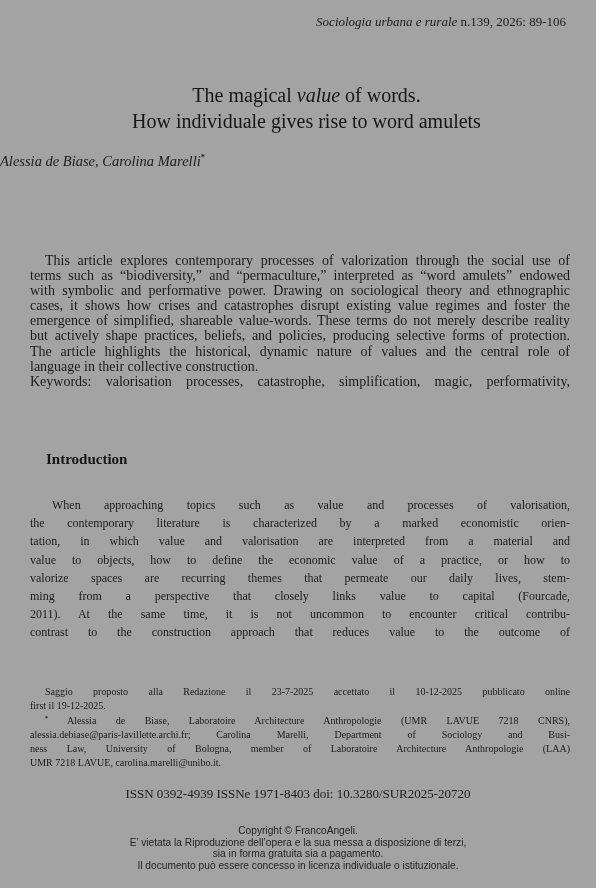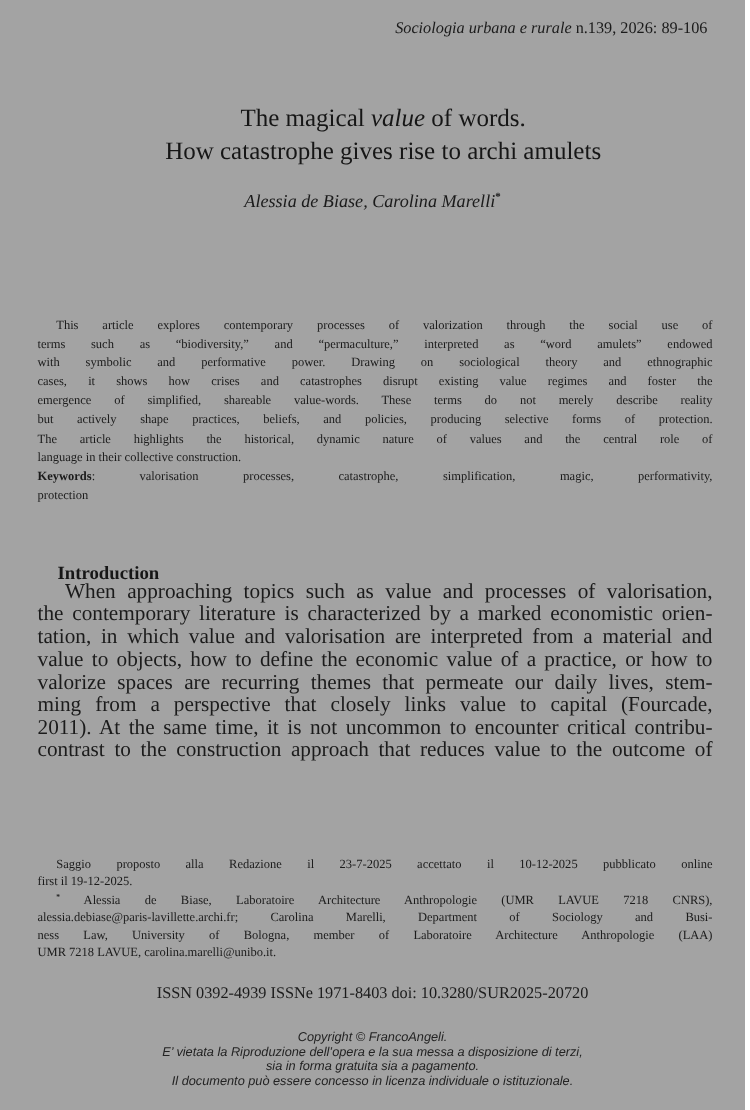--- a/index.html
+++ b/index.html
@@ -17,85 +17,84 @@
     text-align: right; font-size: 13px;
   }
   .running-head .it { font-style: italic; }
   .title-block {
     position: absolute; top: 82px; left: 0; right: 0;
     text-align: center; font-size: 20px; line-height: 26px; color: #161616; margin-left: 17px;
   }
   .title-block i { font-style: italic; }
   .authors-line {
     position: absolute; top: 152px; left: 0; right: 0;
-    text-align: center; font-style: italic; font-size: 14.5px;
+    font-style: italic; font-size: 14.5px;
   }
   sup.mark { font-size: 0.6em; vertical-align: super; font-weight: bold; font-style: normal; }
   .abstract {
     position: absolute; top: 253px; left: 30px; width: 540px;
-    font-size: 10px; line-height: 15.1px;
+    font-size: 14px; line-height: 15.1px;
   }
   .intro-heading {
     position: absolute; top: 435px; left: 30px;
     font-size: 15px; font-weight: bold; margin: 16px; color: #161616;
     font-family: "Liberation Serif", serif;
   }
   .body-par {
-    position: absolute; top: 464px; left: 30px; width: 540px;
-    font-size: 17px; line-height: 18.2px;
+    position: absolute; top: 496px; left: 30px; width: 540px;
+    font-size: 12px; line-height: 18.2px;
   }
   .footnote {
     position: absolute; top: 685px; left: 30px; width: 540px;
     font-size: 10px; line-height: 13.7px;
   }
   .issn-line {
     position: absolute; top: 786px; left: 0; right: 0;
     text-align: center; font-size: 13px;
   }
   .copyright-block {
     position: absolute; top: 825px; left: 0; right: 0;
     text-align: center;
     font-family: "Liberation Sans", sans-serif;
-    font-size: 10.2px; line-height: 11.5px; color: #232323; font-style: italic;
+    font-size: 10.2px; line-height: 11.5px; color: #232323;
   }
   
   .j { text-align: justify; text-align-last: justify; }
   .ind1 { text-indent: 15px; }
   .ind2 { text-indent: 22px; }
-  .kw-label { font-weight: bold; }
+  .kw-label { font-weight: normal; }
 </style>
 </head>
 <body>
 
 <div class="page">
 
   <div class="running-head">
     <span class="it">Sociologia urbana e rurale</span><span> n.139, 2026: 89-106</span>
   </div>
 
   <div class="title-block">
     <div><span>The magical </span><i>value</i><span> of words.</span></div>
-    <div>How catastrophe gives rise to archi amulets</div>
+    <div>How individuale gives rise to word amulets</div>
   </div>
 
   <div class="authors-line">
     <span>Alessia de Biase, Carolina Marelli</span><sup class="mark">*</sup>
   </div>
 
   <div class="abstract">
     <div class="j ind1">This article explores contemporary processes of valorization through the social use of</div>
     <div class="j">terms such as “biodiversity,” and “permaculture,” interpreted as “word amulets” endowed</div>
     <div class="j">with symbolic and performative power. Drawing on sociological theory and ethnographic</div>
     <div class="j">cases, it shows how crises and catastrophes disrupt existing value regimes and foster the</div>
     <div class="j">emergence of simplified, shareable value-words. These terms do not merely describe reality</div>
     <div class="j">but actively shape practices, beliefs, and policies, producing selective forms of protection.</div>
     <div class="j">The article highlights the historical, dynamic nature of values and the central role of</div>
     <div>language in their collective construction.</div>
     <div class="j"><span class="kw-label">Keywords</span><span>: valorisation processes, catastrophe, simplification, magic, performativity,</span></div>
-    <div>protection</div>
   </div>
 
   <h2 class="intro-heading">Introduction</h2>
 
   <div class="body-par">
     <div class="j ind2">When approaching topics such as value and processes of valorisation,</div>
     <div class="j">the contemporary literature is characterized by a marked economistic orien-</div>
     <div class="j">tation, in which value and valorisation are interpreted from a material and</div>
     <div class="j">value to objects, how to define the economic value of a practice, or how to</div>
     <div class="j">valorize spaces are recurring themes that permeate our daily lives, stem-</div>

